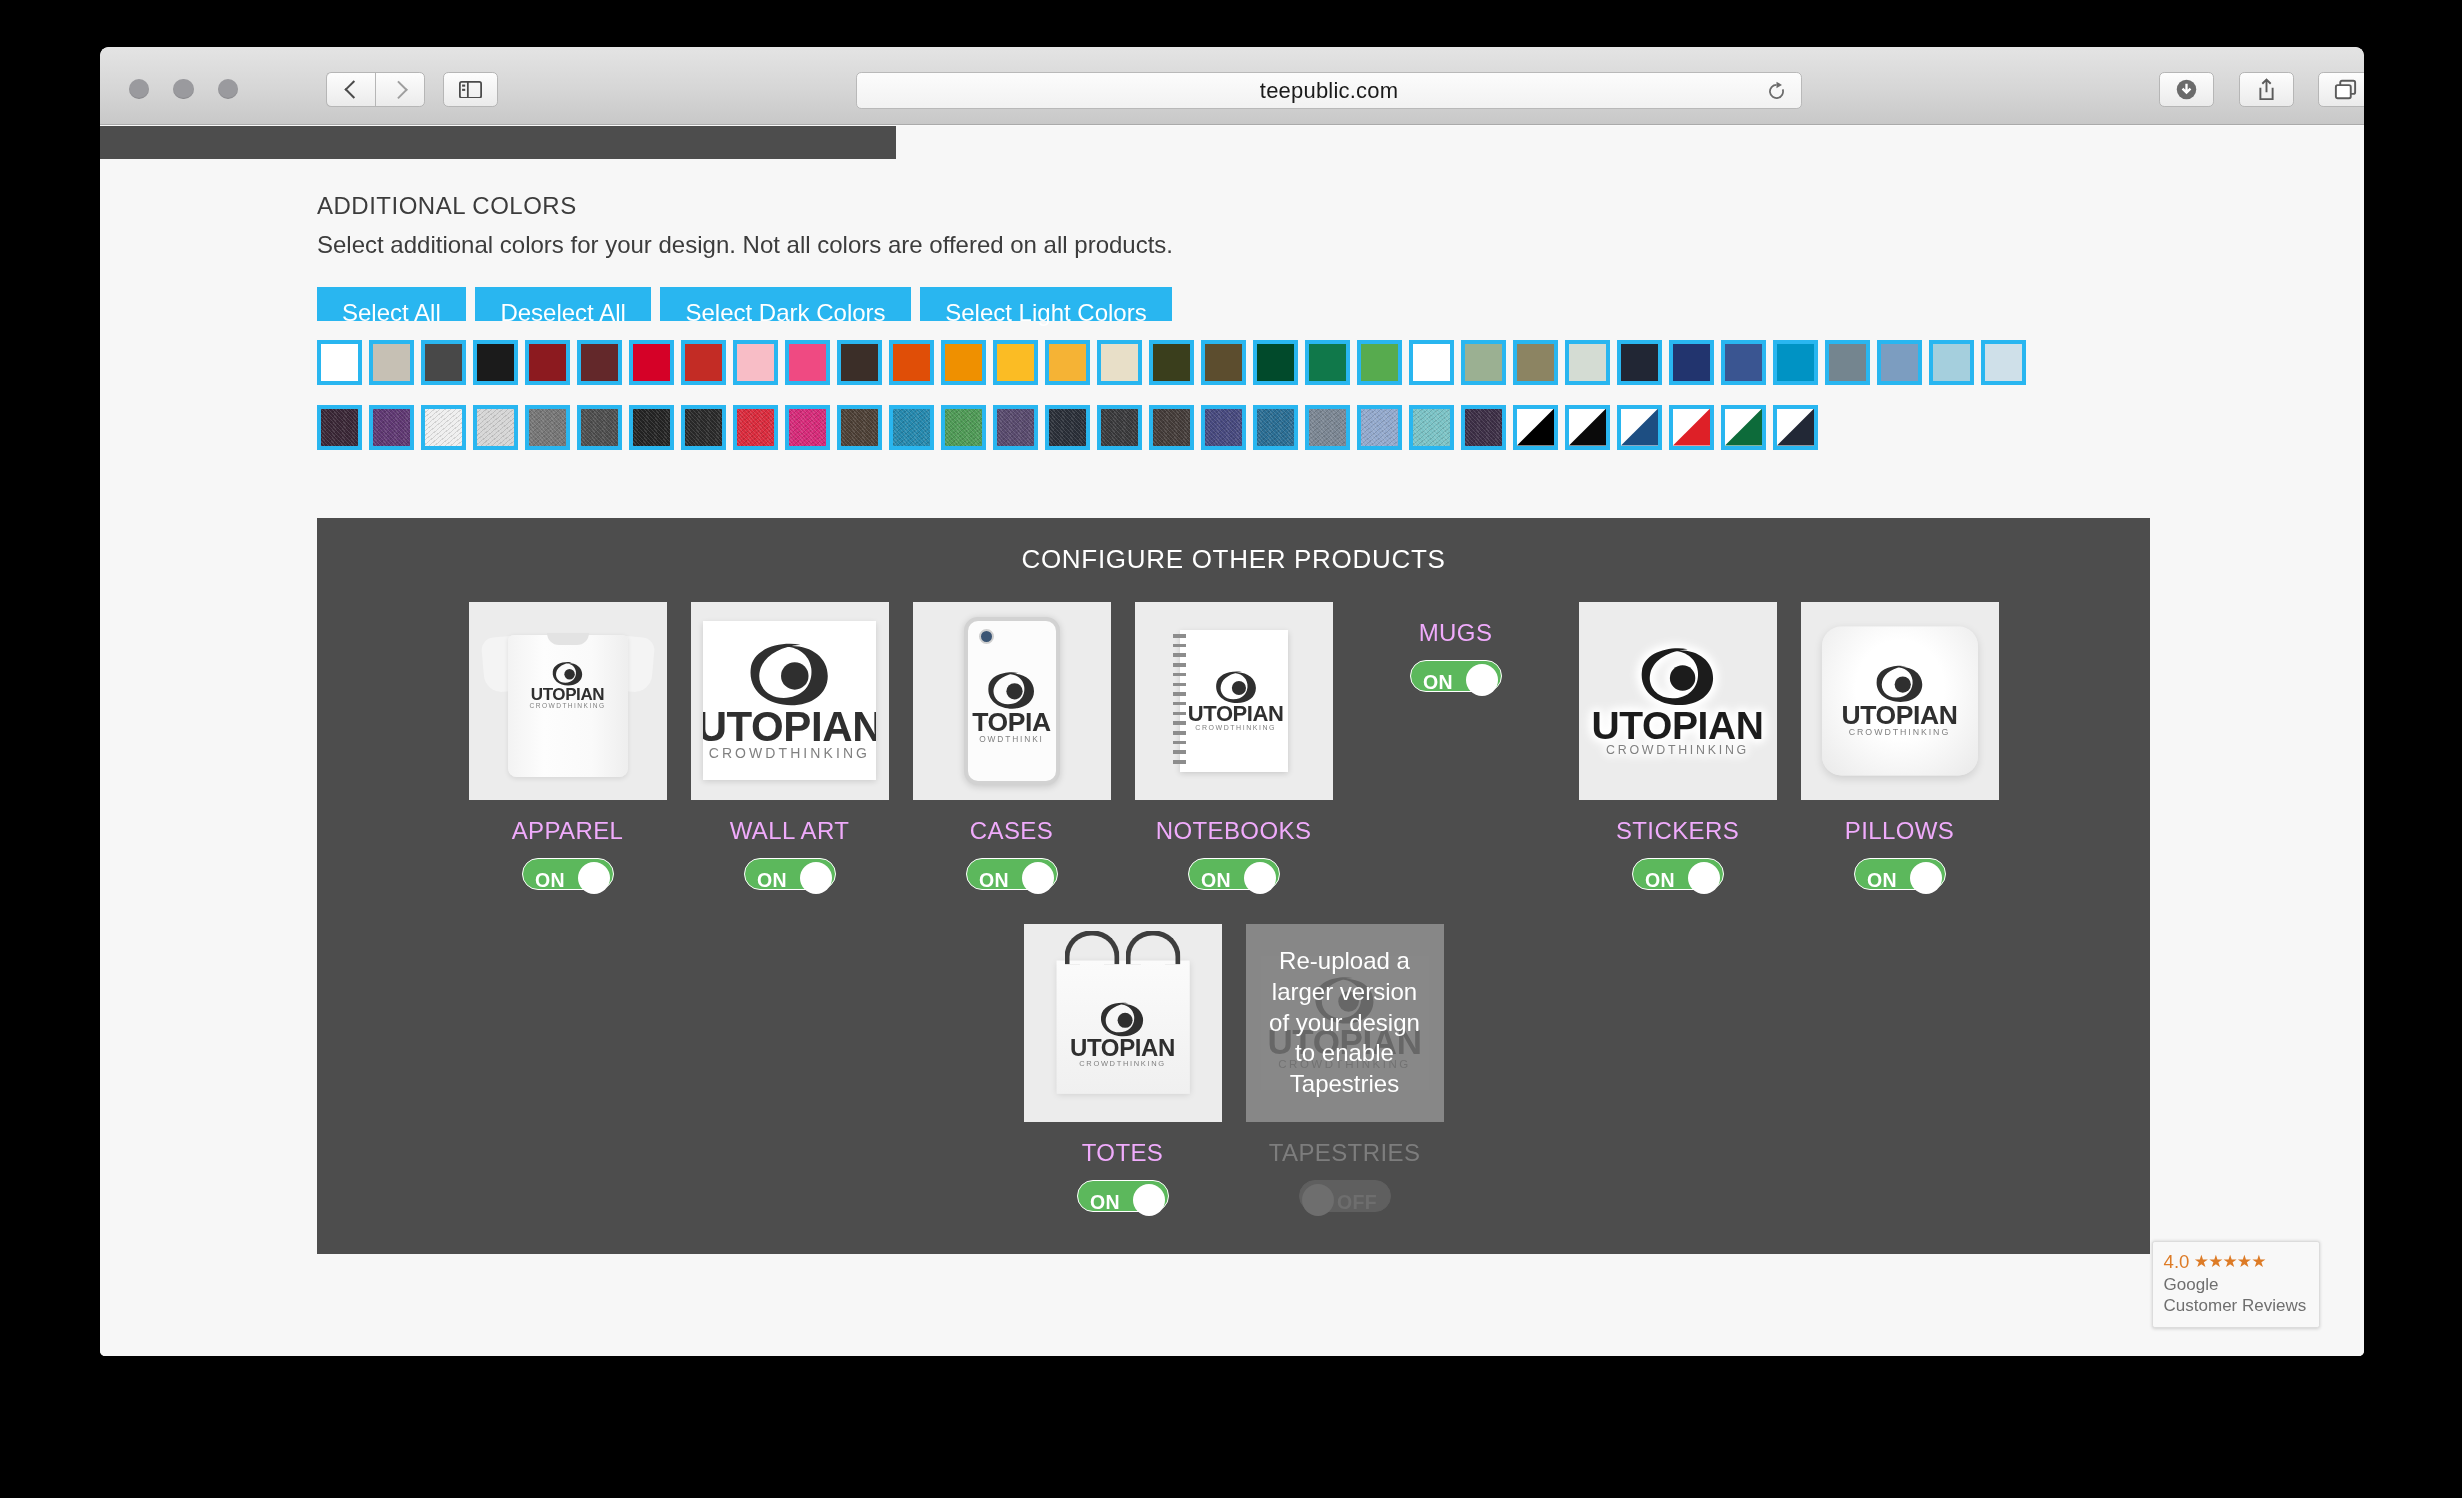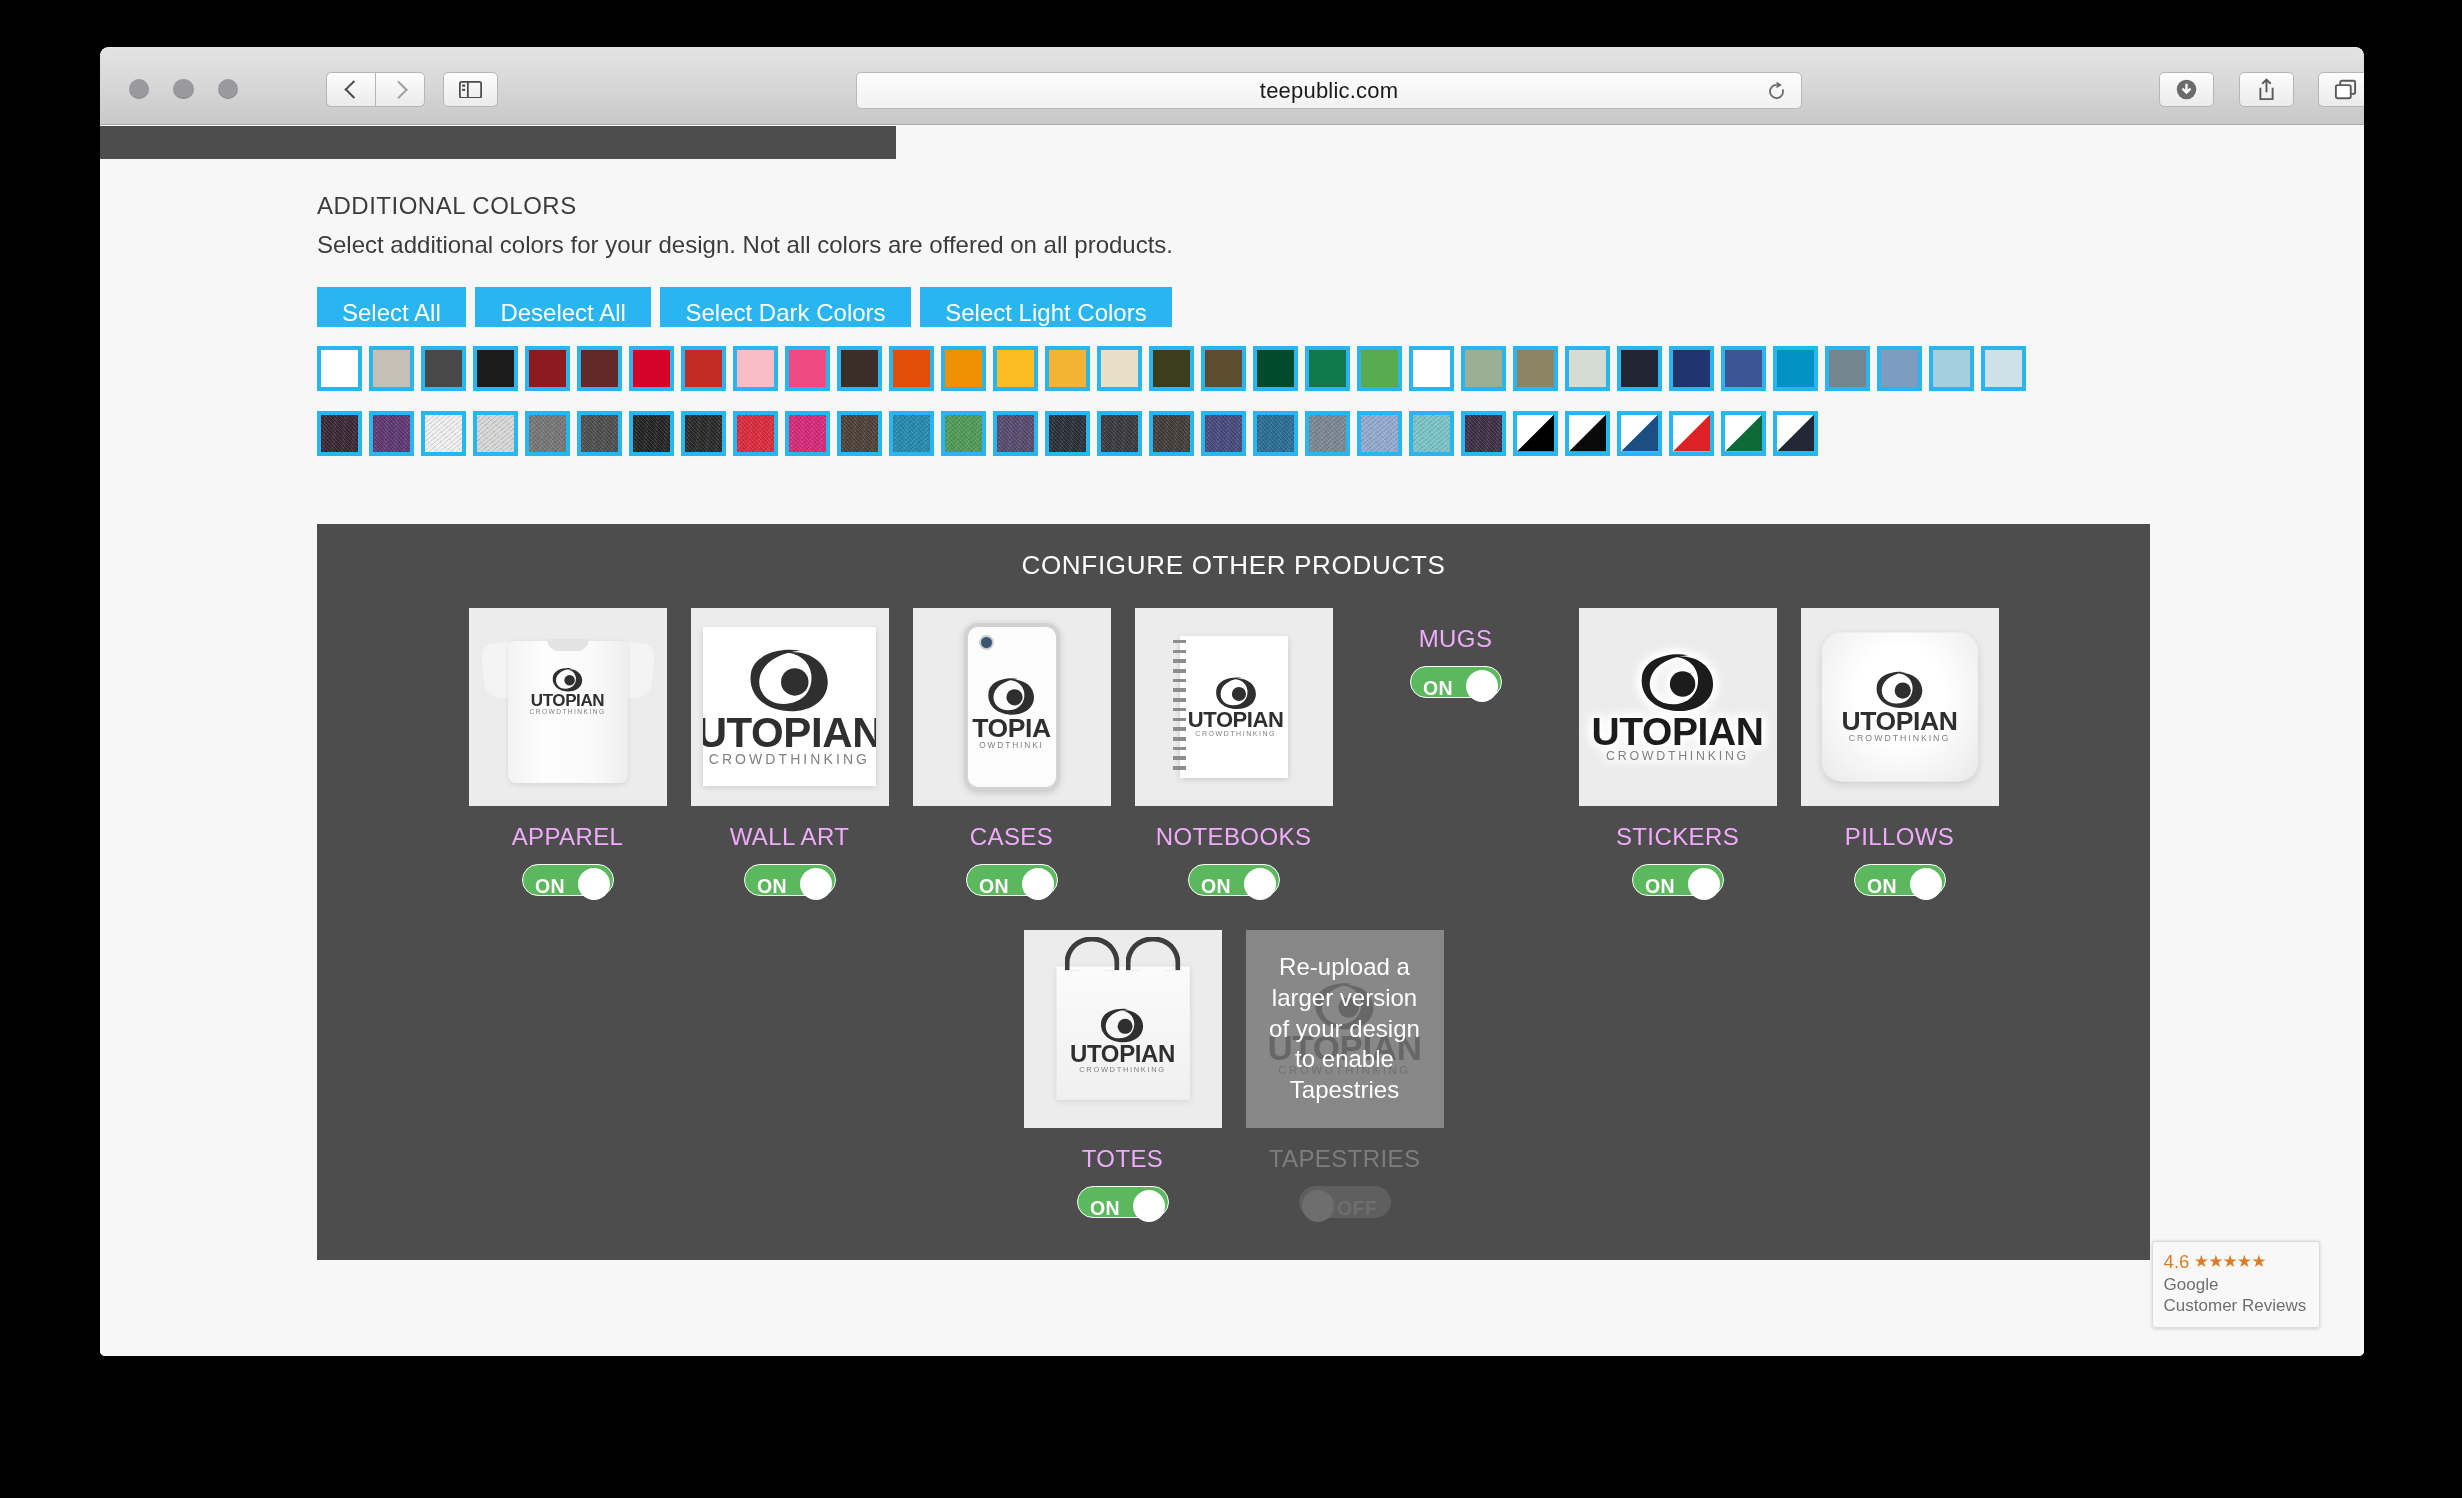--- a/index.html
+++ b/index.html
@@ -72,21 +72,21 @@
     font-size: 24px; color: #3c3c3c; letter-spacing: 0.5px;
     margin-top: 33px;
   }
   .section-sub { font-size: 24px; color: #3c3c3c; margin-top: 10.6px; }
 
   
   #color-actions { display: flex; gap: 9.7px; margin-top: 28px; }
   .blue-btn {
     background: #29b6f0; color: #fff; border: none;
     font-size: 24px; font-family: inherit;
-    padding: 0 25px; height: 40px; line-height: 51px;
+    padding: 0 25px; height: 34px; line-height: 51px;
     cursor: pointer; white-space: nowrap;
   }
 
   
   .swatch-row { display: flex; gap: 7px; margin-top: 19.5px; }
   .swatch {
     width: 45px; height: 45px;
     border: 4.4px solid #29b6f0;
     flex: 0 0 auto; cursor: pointer;
     position: relative; overflow: hidden;
@@ -691,21 +691,21 @@
                 <span class="knob"></span>
               </div>
             </div>
           </div>
       </div>
 
     </div>
 
     <div id="google-badge">
       <div id="gb-rating-row">
-        <span id="gb-score">4.6</span>
+        <span id="gb-score">4.0</span>
         <span id="gb-stars">★★★★★</span>
       </div>
       <span class="gb-line">Google</span>
       <span class="gb-line">Customer Reviews</span>
     </div>
   </div>
 </div>
 
 
 </body></html>

